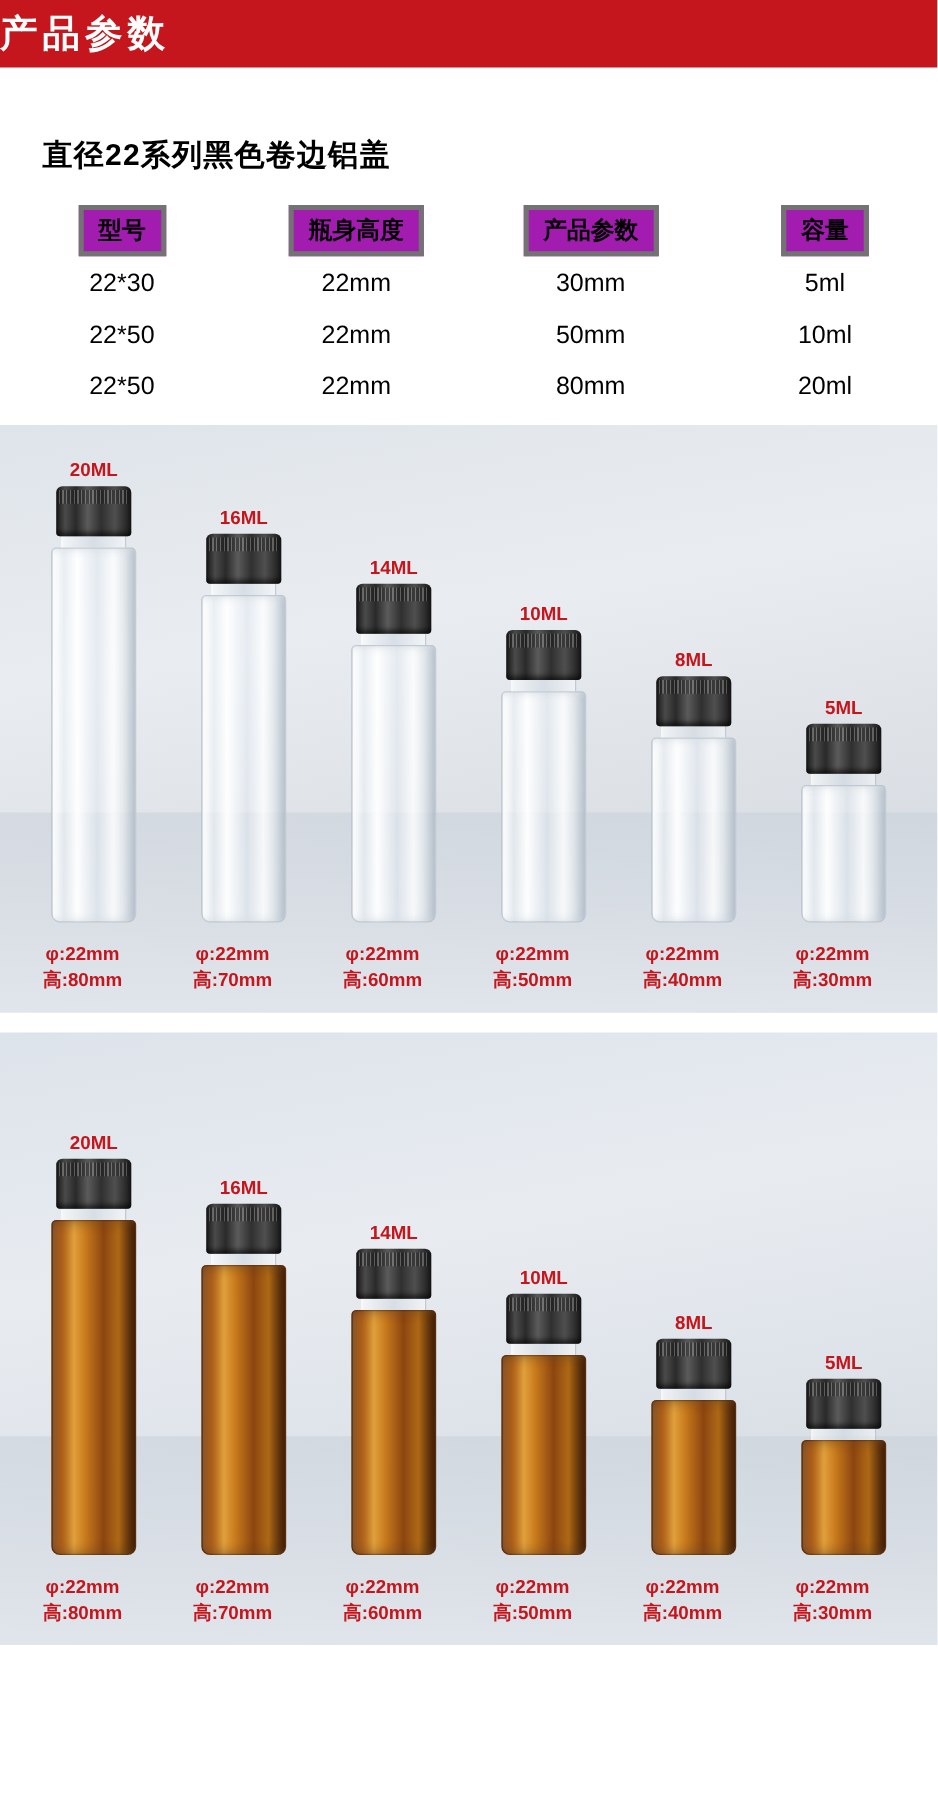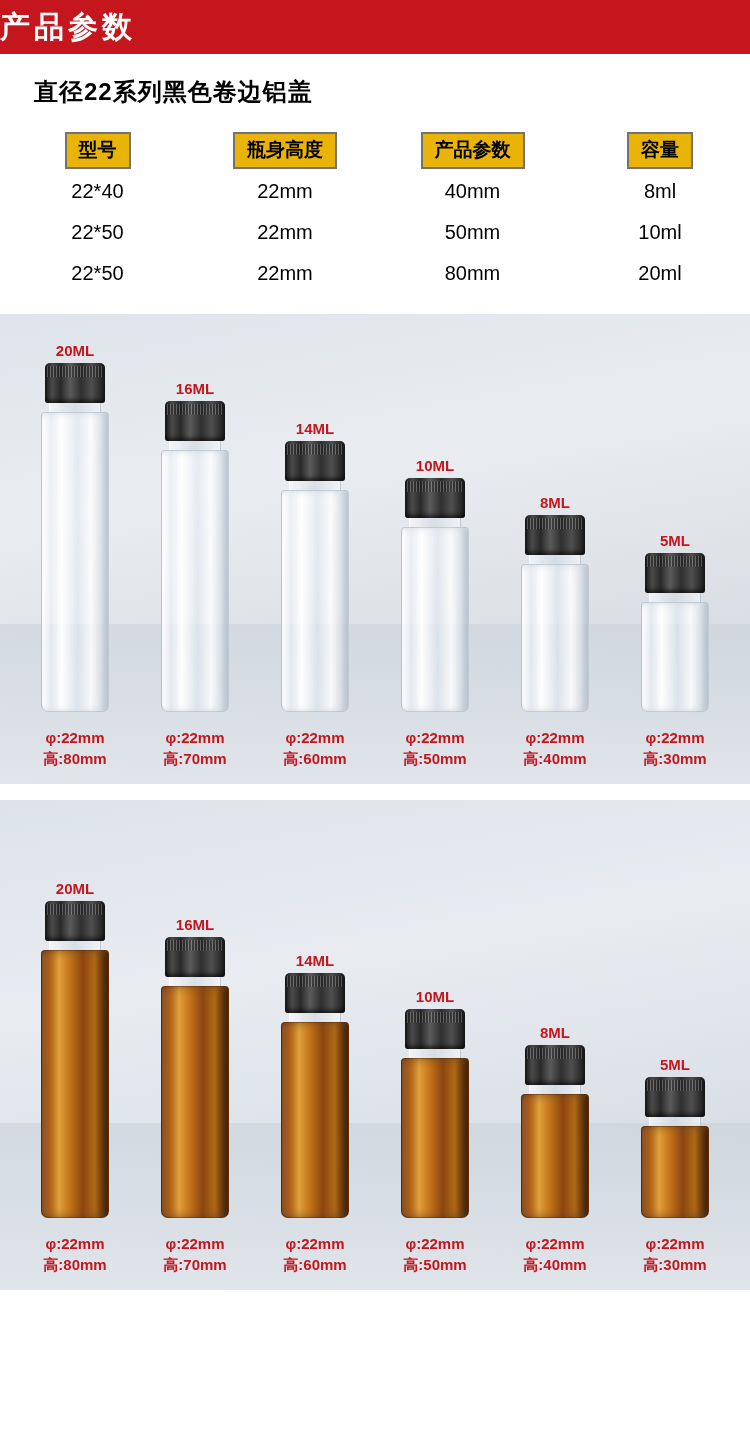--- a/index.html
+++ b/index.html
@@ -27,43 +27,44 @@
   }
   .banner-title {
     color: #ffffff;
     font-size: 30px;
     font-weight: bold;
     letter-spacing: 4px;
   }
 
   
   .spec-section {
-    padding: 22px 0 20px 0;
+    padding: 22px 0 10px 0;
+    margin-top: 32px;
   }
   .spec-heading {
     font-size: 24px;
     font-weight: bold;
     margin-left: 34px;
     letter-spacing: 1px;
   }
   table.spec-table {
     width: 100%;
     border-collapse: collapse;
     margin-top: 22px;
   }
   table.spec-table th {
     font-size: 19px;
     font-weight: bold;
     padding: 2px 0;
   }
   .th-inner {
     display: inline-block;
-    border: 2px solid #737373;
+    border: 4px solid #737373;
     padding: 3px 12px 4px 12px;
-    background: #eab308;
+    background: #a21caf;
   }
   table.spec-table td {
     font-size: 20px;
     text-align: center;
     padding: 9px 0;
     font-weight: normal;
   }
   table.spec-table col.c1 { width: 26%; }
   table.spec-table col.c2 { width: 24%; }
   table.spec-table col.c3 { width: 26%; }
@@ -179,21 +180,21 @@
         #b06a16 80%,
         #54280c 100%);
     border: 1px solid rgba(80,40,12,.6);
     box-shadow: inset -5px 0 9px rgba(50,24,6,.55), inset 5px 0 8px rgba(255,210,140,.25);
   }
   .dims {
     position: absolute;
     bottom: 14px;
     left: 0; right: 0;
     display: flex;
-    justify-content: center;
+    justify-content: flex-start;
     gap: 16px;
     padding: 0 14px;
   }
   .dim-item {
     width: 104px;
     text-align: center;
     color: #c4161c;
     font-size: 15px;
     font-weight: bold;
     line-height: 1.45;
@@ -219,24 +220,24 @@
     <thead>
       <tr>
         <th><span class="th-inner">型号</span></th>
         <th><span class="th-inner">瓶身高度</span></th>
         <th><span class="th-inner">产品参数</span></th>
         <th><span class="th-inner">容量</span></th>
       </tr>
     </thead>
     <tbody>
       <tr>
-        <td>22*40</td>
+        <td>22*30</td>
         <td>22mm</td>
-        <td>40mm</td>
-        <td>8ml</td>
+        <td>30mm</td>
+        <td>5ml</td>
       </tr>
       <tr>
         <td>22*50</td>
         <td>22mm</td>
         <td>50mm</td>
         <td>10ml</td>
       </tr>
       <tr>
         <td>22*50</td>
         <td>22mm</td>

